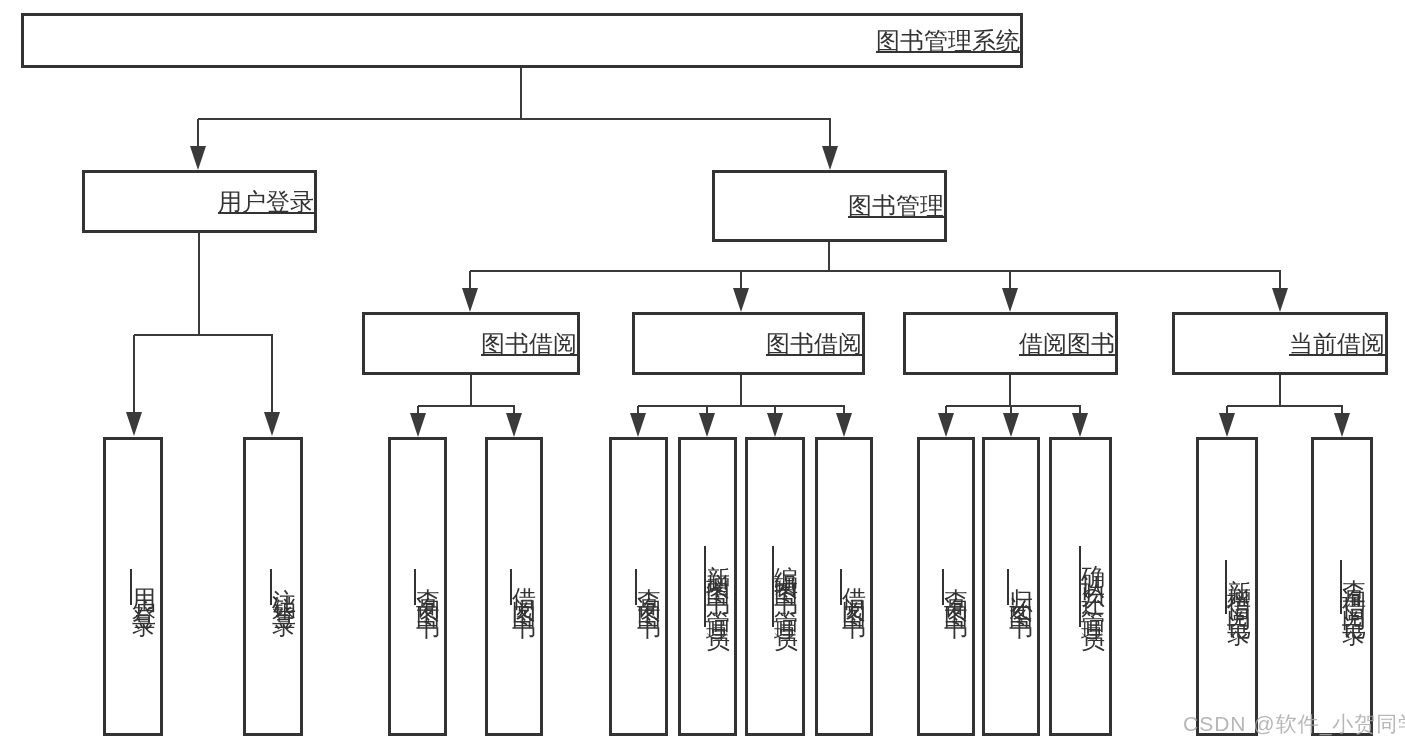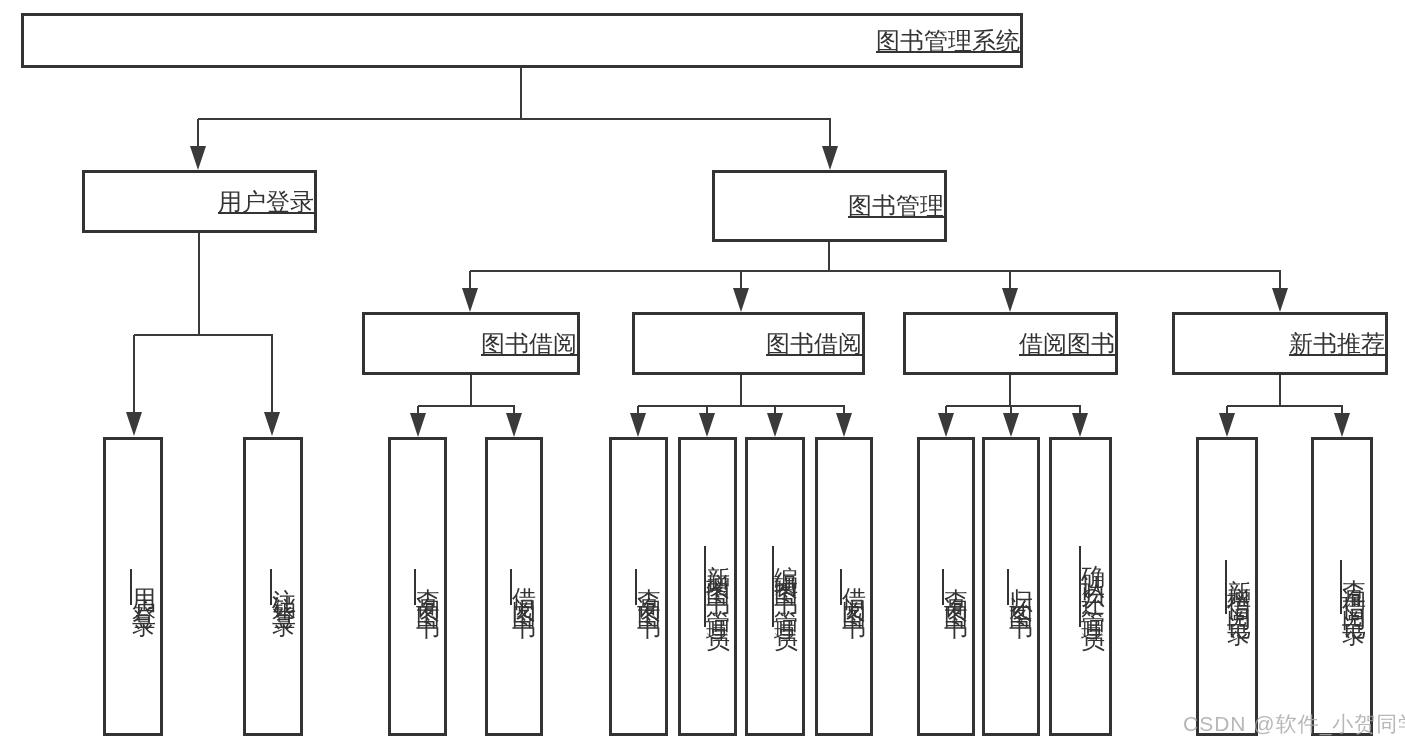--- a/index.html
+++ b/index.html
@@ -50,21 +50,21 @@
   <div class="box" style="left:362px;top:312px;width:218px;height:63px">
     <span>图书借阅</span>
   </div>
   <div class="box" style="left:632px;top:312px;width:233px;height:63px">
     <span>图书借阅</span>
   </div>
   <div class="box" style="left:903px;top:312px;width:215px;height:63px">
     <span>借阅图书</span>
   </div>
   <div class="box" style="left:1172px;top:312px;width:216px;height:63px">
-    <span>新书推荐</span>
+    <span>当前借阅</span>
   </div>
 
   <div class="box leaf" style="left:103px;top:437px;width:60px;height:299px">
     <span>用户登录</span>
   </div>
   <div class="box leaf" style="left:243px;top:437px;width:60px;height:299px">
     <span>注销登录</span>
   </div>
 
   <div class="box leaf" style="left:388px;top:437px;width:59px;height:299px">

